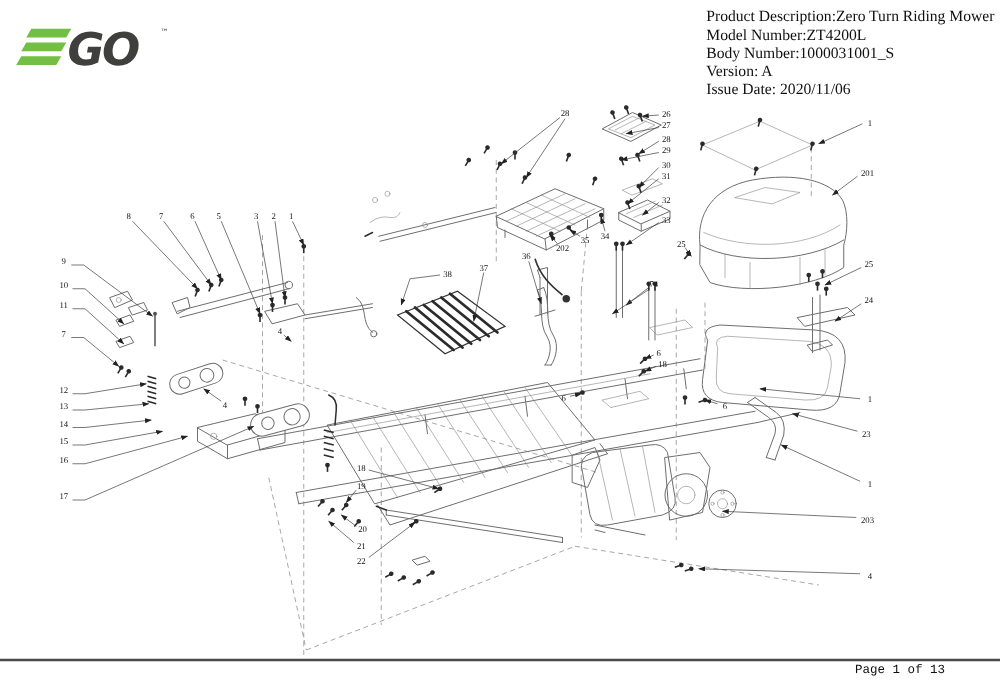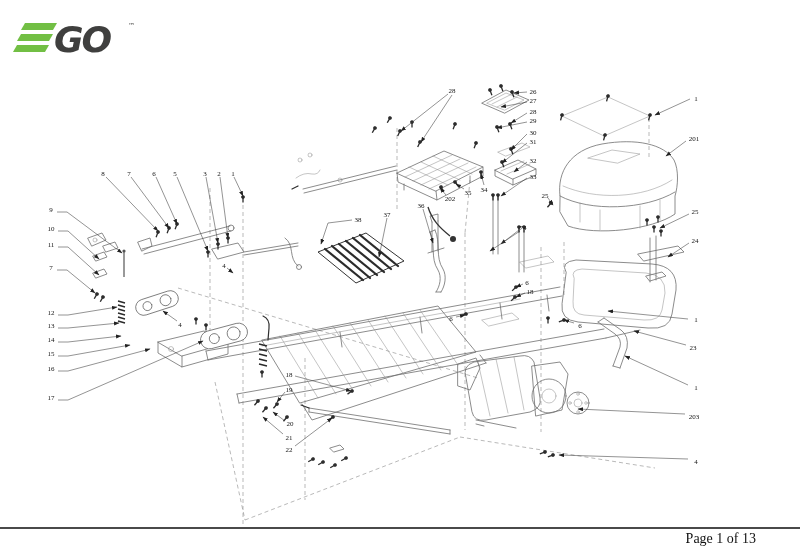--- a/index.html
+++ b/index.html
@@ -1,21 +1,21 @@
 <!DOCTYPE html>
 <html><head>
 <meta charset="utf-8">
 <style>
   html,body{margin:0;padding:0;background:#fff;}
   body{width:800px;height:546px;overflow:hidden;font-family:"Liberation Serif",serif;}
   .page{position:relative;width:800px;height:546px;background:#fff;}
   .logo{position:absolute;left:12px;top:20px;width:130px;height:42px;text-align:center;}
   .product-info{position:absolute;left:565px;top:6px;font-size:12.5px;line-height:14.6px;color:#101010;white-space:nowrap;}
   .footer-rule{position:absolute;left:0;top:527px;width:800px;height:0;border-top:2px solid #4a4a4a;}
-  .page-label{position:absolute;top:531px;right:44px;font-size:14px;color:#101010;}
+  .page-label{position:absolute;top:531px;right:44px;font-size:10px;color:#101010;font-family:Liberation Mono, monospace;}
   svg.diagram{position:absolute;left:0;top:0;}
   .callout-num{font:7px "Liberation Serif",serif;fill:#141414;text-anchor:middle;}
   .leader{fill:none;stroke:#3a3a3a;stroke-width:.55;}
   .part{fill:none;stroke:#6e6e6e;stroke-width:.8;stroke-linejoin:round;stroke-linecap:round;}
   .partw{fill:#fff;stroke:#6e6e6e;stroke-width:.8;stroke-linejoin:round;}
   .partd{fill:none;stroke:#2e2e2e;stroke-width:1.2;stroke-linecap:round;}
   .thin{stroke-width:.5;stroke:#8a8a8a;fill:none;}
   .dash{fill:none;stroke:#9b9b9b;stroke-width:.7;stroke-dasharray:4 3;}
   .rib{stroke:#2b2b2b;stroke-width:2.2;stroke-linecap:round;}
   .boltuse{stroke:#2b2b2b;stroke-width:1.3;fill:#2b2b2b;}
@@ -30,20 +30,27 @@
       <g>
         <path d="M13,3 L45,3 L41,10 L9,10 Z" fill="#72bf44"></path>
         <path d="M9,14 L41,14 L37,21 L5,21 Z" fill="#72bf44"></path>
         <path d="M5,25 L37,25 L33,32 L1,32 Z" fill="#72bf44"></path>
       </g>
       <text x="42" y="32" font-family="DejaVu Sans, sans-serif" font-style="italic" font-weight="bold" font-size="36" letter-spacing="-2" fill="#3f3f3e">GO</text>
       <text x="116" y="8" font-family="DejaVu Sans, sans-serif" font-size="7" fill="#3f3f3e">™</text>
     </svg>
   </div>
 
+  <div class="product-info">
+      <div>Product Description:Zero Turn Riding Mower</div>
+      <div>Model Number:ZT4200L</div>
+      <div>Body Number:1000031001_S</div>
+      <div>Version: A</div>
+      <div>Issue Date: 2020/11/06</div>
+    </div>
 
   <svg class="diagram" width="800" height="546" viewBox="0 0 800 546">
     <defs>
       <marker id="arrowhead" markerUnits="userSpaceOnUse" markerWidth="6" markerHeight="5" refX="5" refY="2" orient="auto">
         <path d="M0,0 L5.5,2 L0,4 Z" fill="#222"></path>
       </marker>
       <g id="boltg">
         <circle cx="0" cy="0" r="1.2"></circle>
         <line x1="0" y1="1" x2="0" y2="5.5"></line>
       </g>

